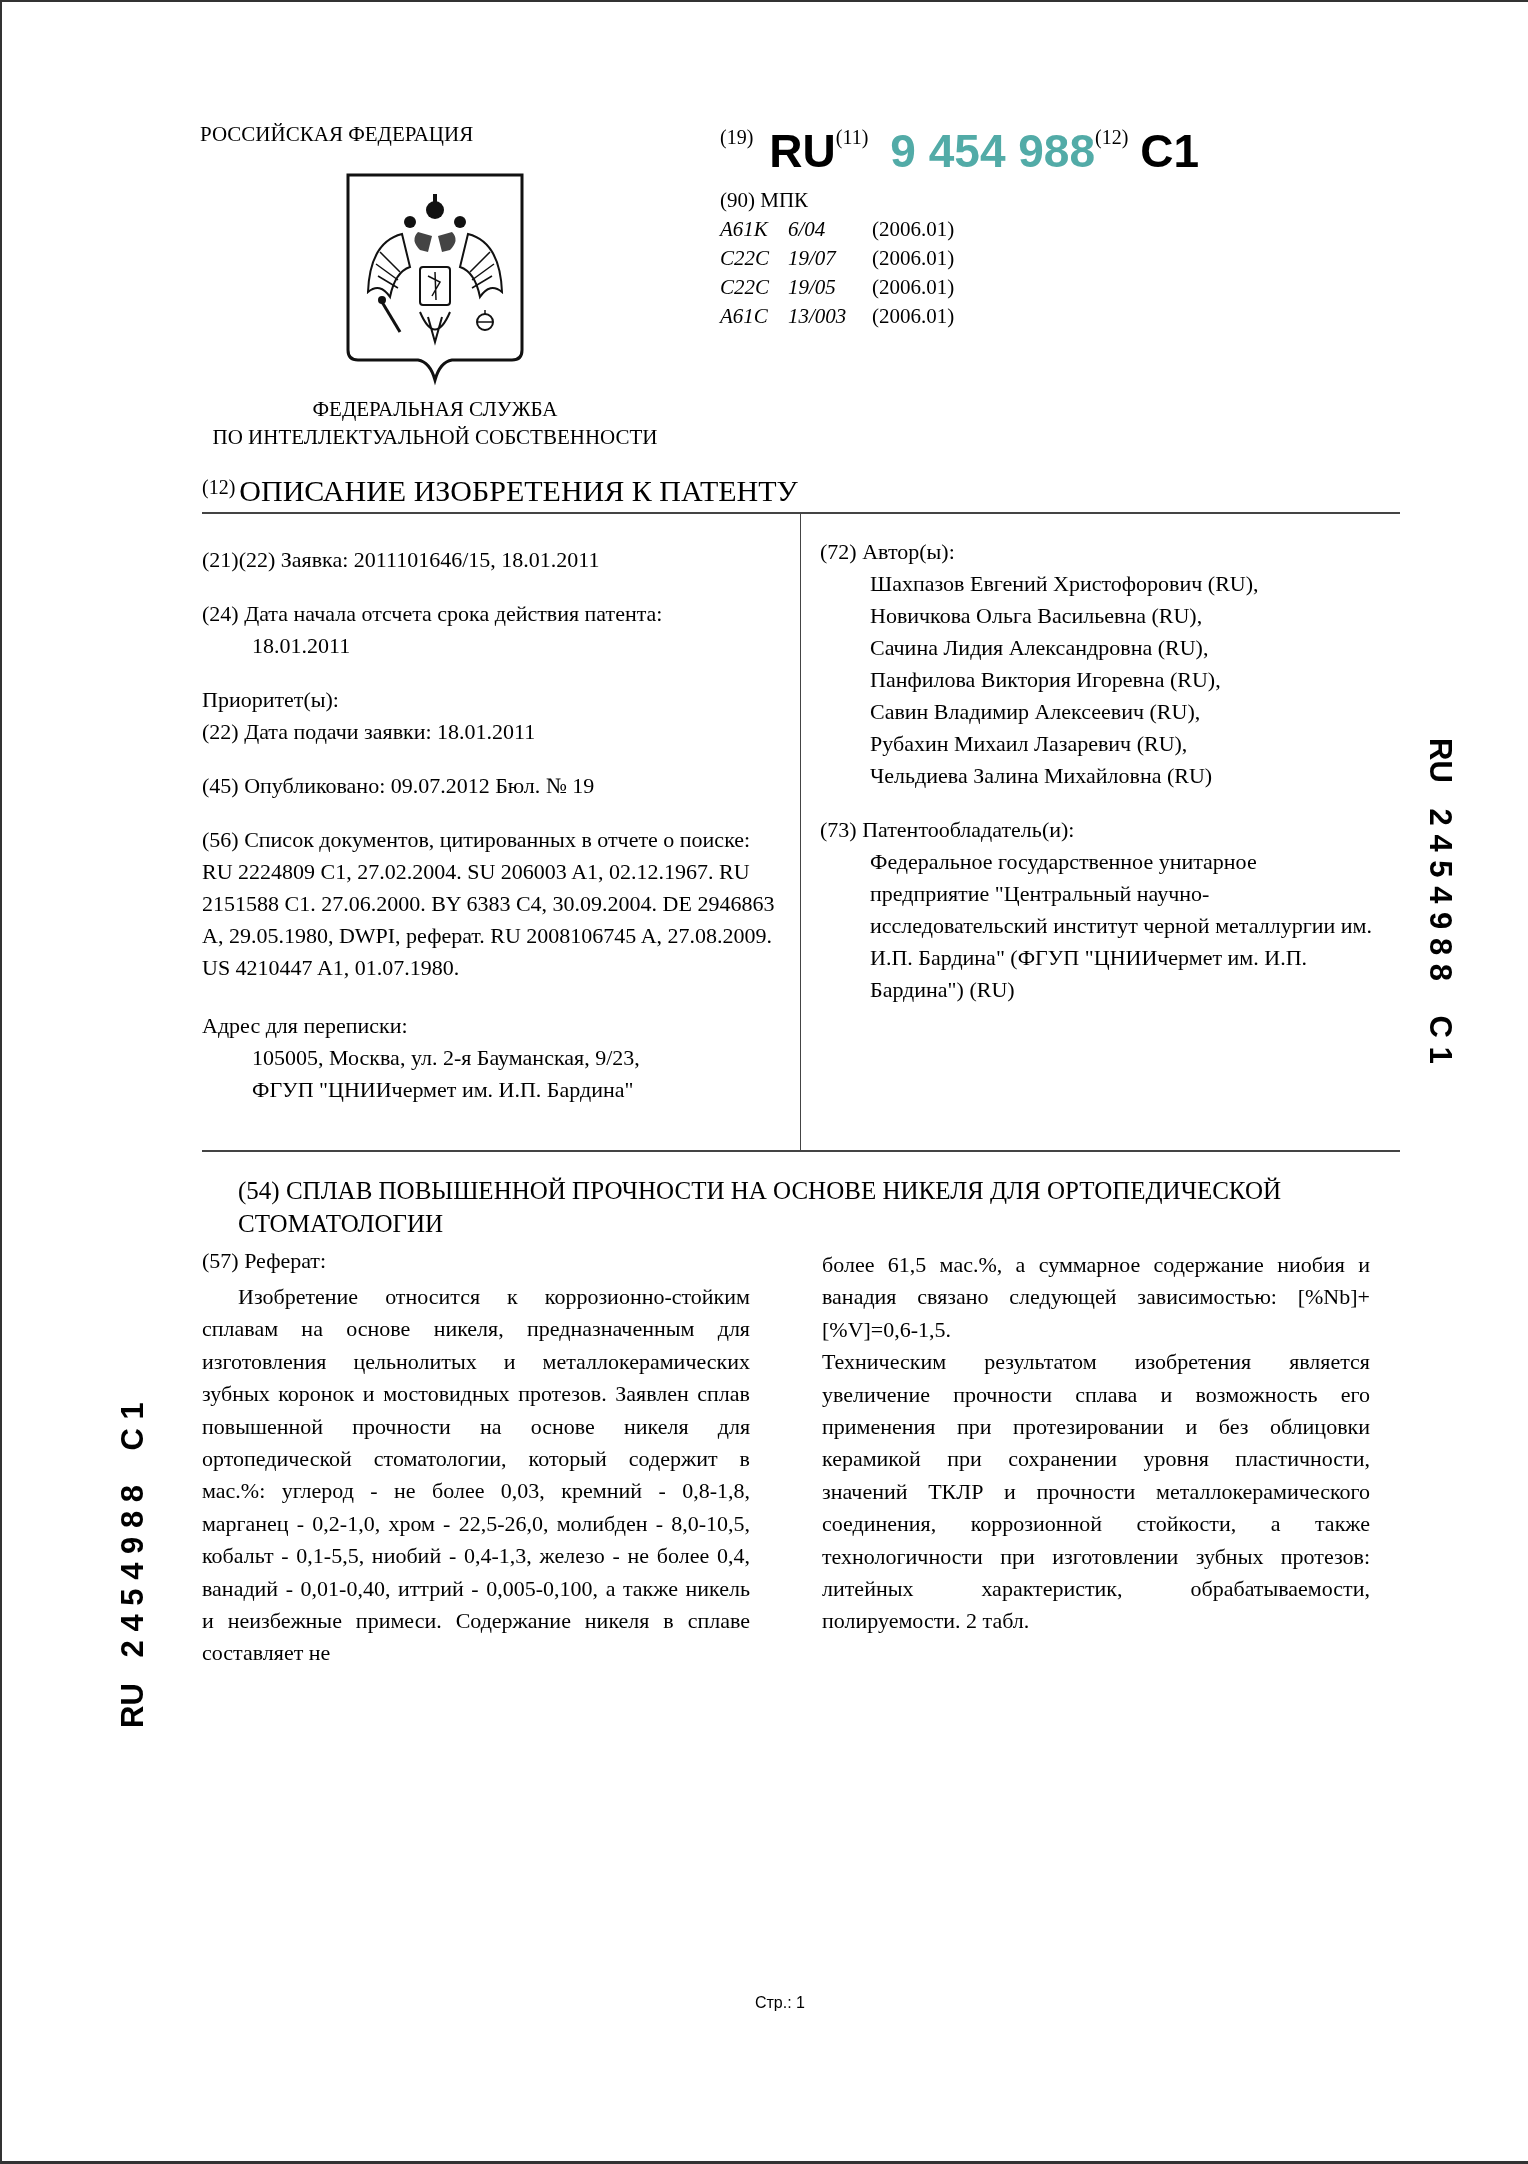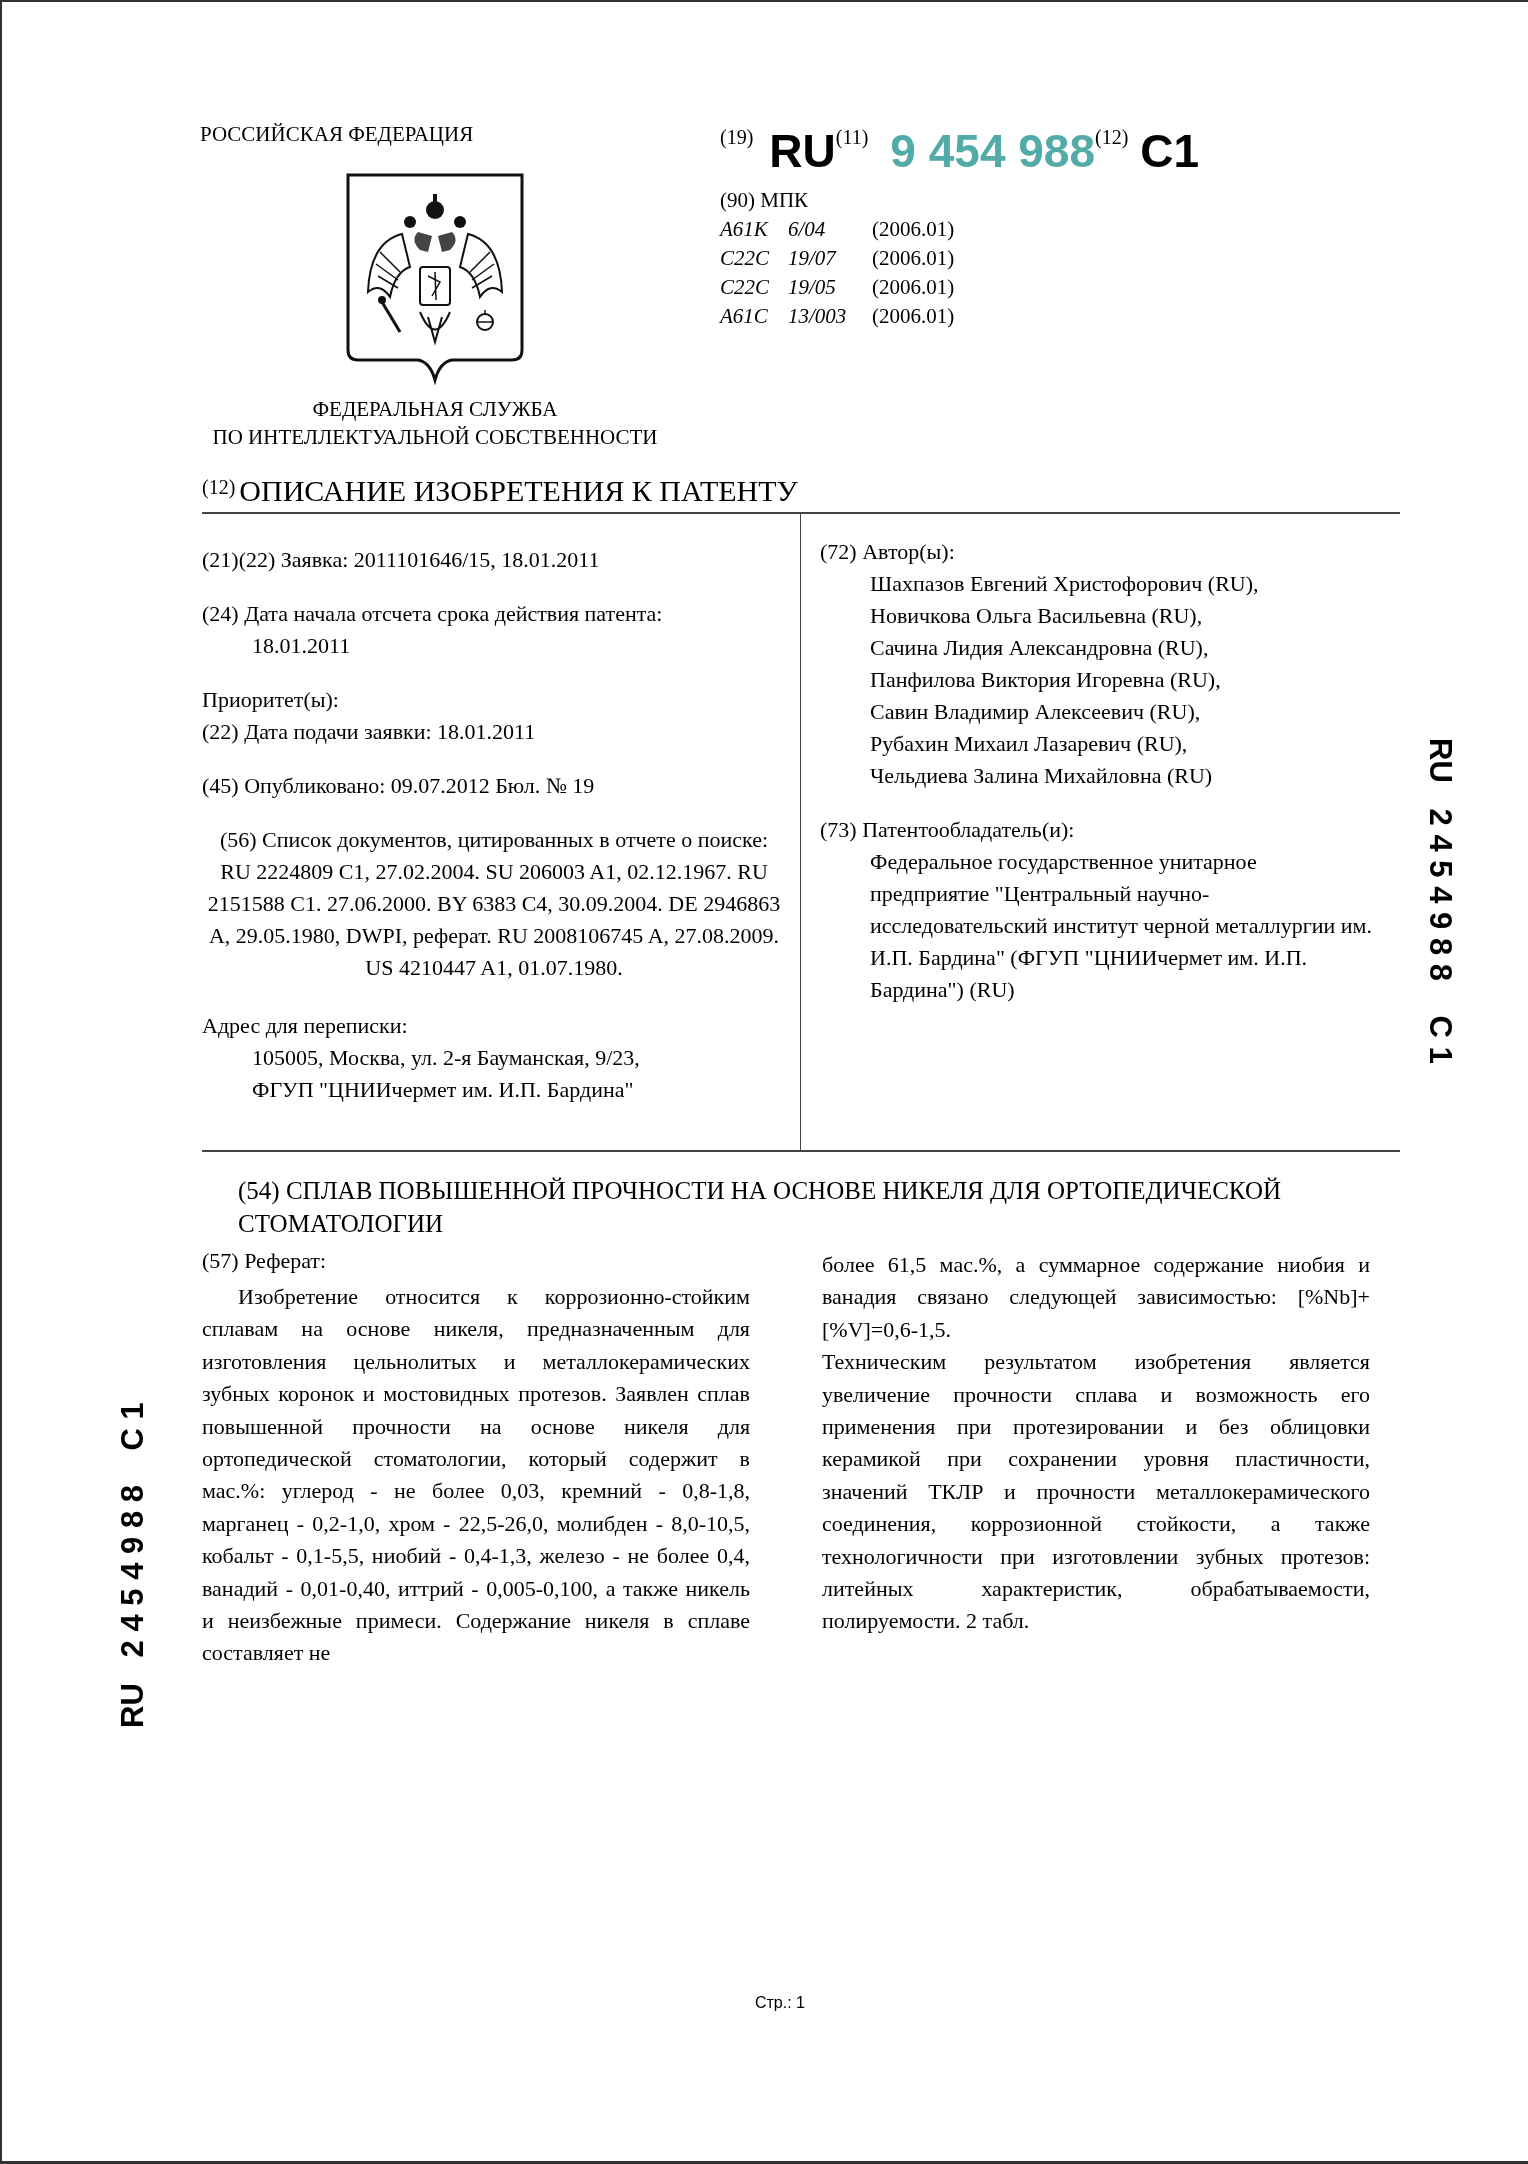--- a/index.html
+++ b/index.html
@@ -116,21 +116,21 @@
   <div class="blk">
     <div>(24) Дата начала отсчета срока действия патента:</div>
     <div class="indent">18.01.2011</div>
   </div>
   <div class="blk">
     <div>Приоритет(ы):</div>
     <div>(22) Дата подачи заявки: 18.01.2011</div>
   </div>
   <div class="blk">(45) Опубликовано: 09.07.2012 Бюл. № 19</div>
   <div class="blk" style="margin-bottom:26px;">
-    <div style="padding-right:6px;text-align:center;"><span>(56) Список документов, цитированных в отчете о поиске: </span><span>RU 2224809 C1, 27.02.2004. SU 206003 A1, 02.12.1967. RU 2151588 C1. 27.06.2000. BY 6383 C4, 30.09.2004. DE 2946863 A, 29.05.1980, DWPI, реферат. RU 2008106745 A, 27.08.2009. US 4210447 A1, 01.07.1980.</span></div>
+    <div style="padding-right:6px;"><span>(56) Список документов, цитированных в отчете о поиске: </span><span>RU 2224809 C1, 27.02.2004. SU 206003 A1, 02.12.1967. RU 2151588 C1. 27.06.2000. BY 6383 C4, 30.09.2004. DE 2946863 A, 29.05.1980, DWPI, реферат. RU 2008106745 A, 27.08.2009. US 4210447 A1, 01.07.1980.</span></div>
   </div>
   <div>
     <div>Адрес для переписки:</div>
     <div class="indent">105005, Москва, ул. 2-я Бауманская, 9/23,</div>
     <div class="indent">ФГУП "ЦНИИчермет им. И.П. Бардина"</div>
   </div>
 </div>
 
 <div class="abs right-col">
   <div class="blk">

